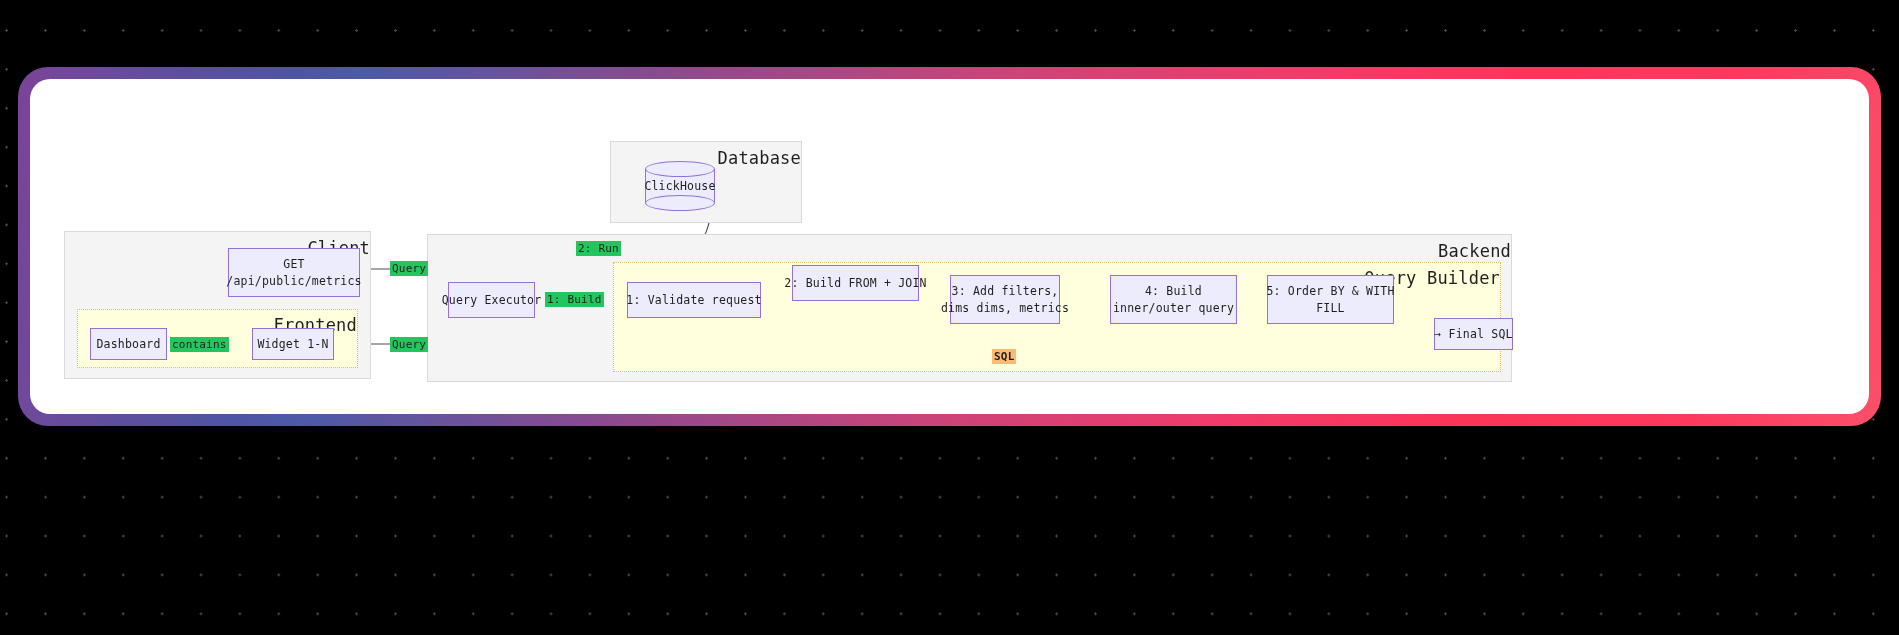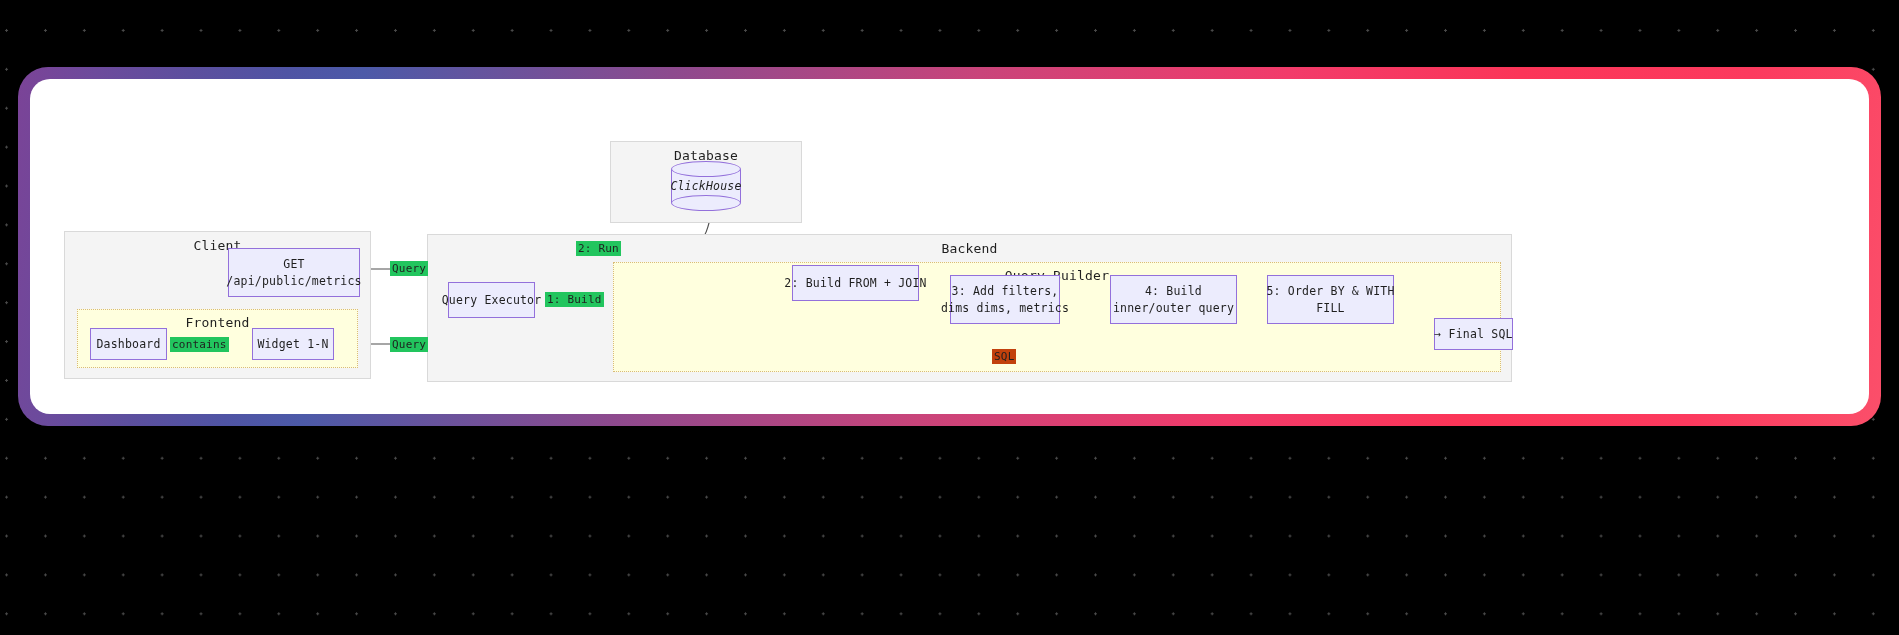--- a/index.html
+++ b/index.html
@@ -61,22 +61,22 @@
     border: 1px solid #d9d9d9;
     background: #f4f4f4;
   }
   .cluster.yellow {
     background: #ffffde;
     border: 1px dotted #d9bb7a;
   }
   .cluster-label {
     position: absolute;
     left: 0; right: 0;
-    text-align: center;
-    font-size: 13px;
+    text-align: right;
+    font-size: 17px;
     color: #1f1f1f;
     letter-spacing: 0.2px;
     white-space: nowrap;
   }
 
   .node {
     position: absolute;
     background: #ececfd;
     border: 1px solid #9370db;
     display: flex;
@@ -133,21 +133,21 @@
 
   .edge-label {
     position: absolute;
     background: #22c55e;
     color: #1f1f1f;
     font-size: 11px;
     padding: 1px 2px;
     white-space: nowrap;
     letter-spacing: 0.2px;
   }
-  .edge-label.onyellow { background: #c2410c; }
+  .edge-label.onyellow { background: #fdba74; font-weight: bold; }
 </style>
 </head>
 <body>
 
 <div id="root">
   <div id="frame">
     <div id="card">
       <div id="canvas">
 
         <svg id="svglayer" viewBox="0 0 1839 335" xmlns="http://www.w3.org/2000/svg">
@@ -202,41 +202,44 @@
         <div class="node" style="left:222px; top:249px; width:82px; height:32px;">
           <span>Widget 1-N</span>
         </div>
 
         <div class="edge-label" style="left:140px; top:258px;">contains</div>
 
         <div class="cluster" style="left:580px; top:62px; width:192px; height:82px;">
           <div class="cluster-label" style="top:6px;">Database</div>
         </div>
 
-        <div class="node db" style="left:641px; top:82px; width:70px; height:50px;font-style:italic;">
+        <div class="node db" style="left:615px; top:82px; width:70px; height:50px;">
           <div class="cyl">
             <div class="cyl-body"></div>
             <div class="cyl-bottom"></div>
             <div class="cyl-top"></div>
             <div class="cyl-text">ClickHouse</div>
           </div>
         </div>
 
         <div class="cluster" style="left:397px; top:155px; width:1085px; height:148px;">
           <div class="cluster-label" style="top:6px;">Backend</div>
         </div>
 
         <div class="node" style="left:418px; top:203px; width:87px; height:36px;">
           <span>Query Executor</span>
         </div>
 
         <div class="cluster yellow" style="left:583px; top:183px; width:888px; height:110px;">
           <div class="cluster-label" style="top:5px;">Query Builder</div>
         </div>
 
+        <div class="node" style="left:597px; top:203px; width:134px; height:36px;">
+          <span>1: Validate request</span>
+        </div>
 
         <div class="node" style="left:762px; top:186px; width:127px; height:36px;">
           <span>2: Build FROM + JOIN</span>
         </div>
 
         <div class="node" style="left:920px; top:196px; width:110px; height:49px;">
           <span>3: Add filters,</span>
           <span>dims dims, metrics</span>
         </div>
 

